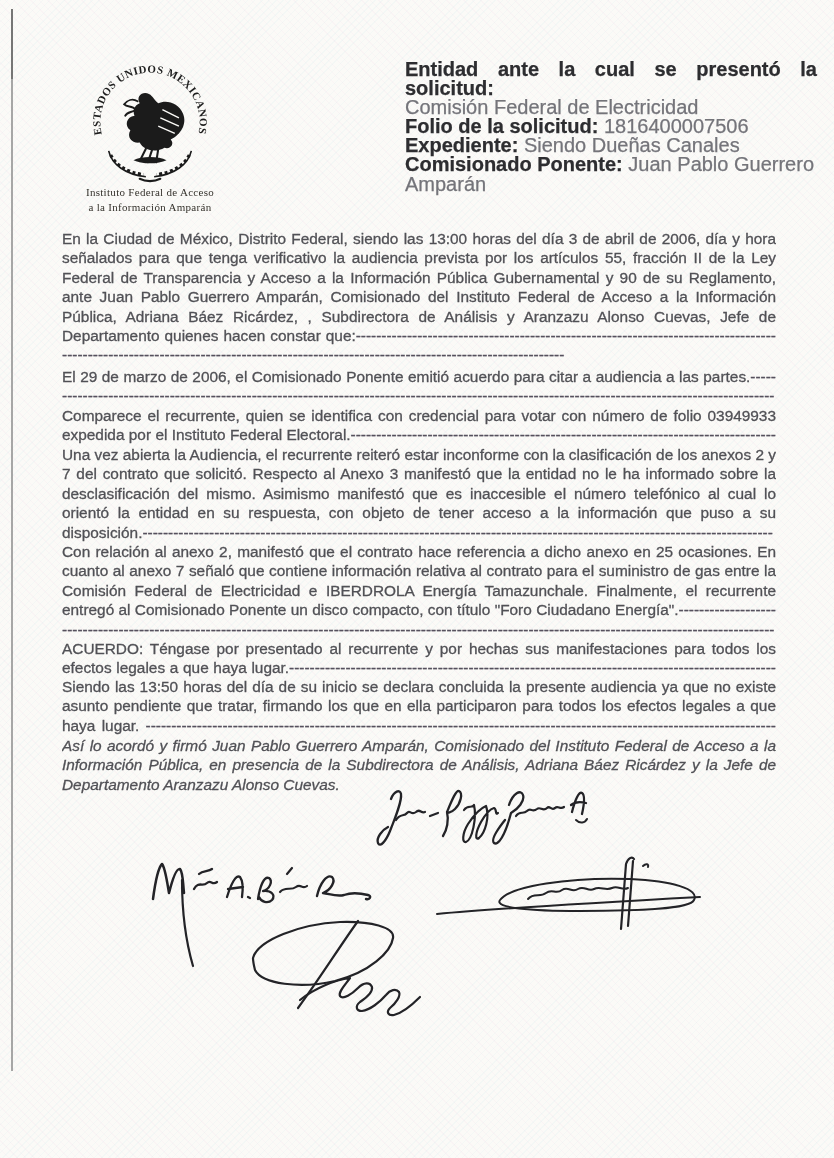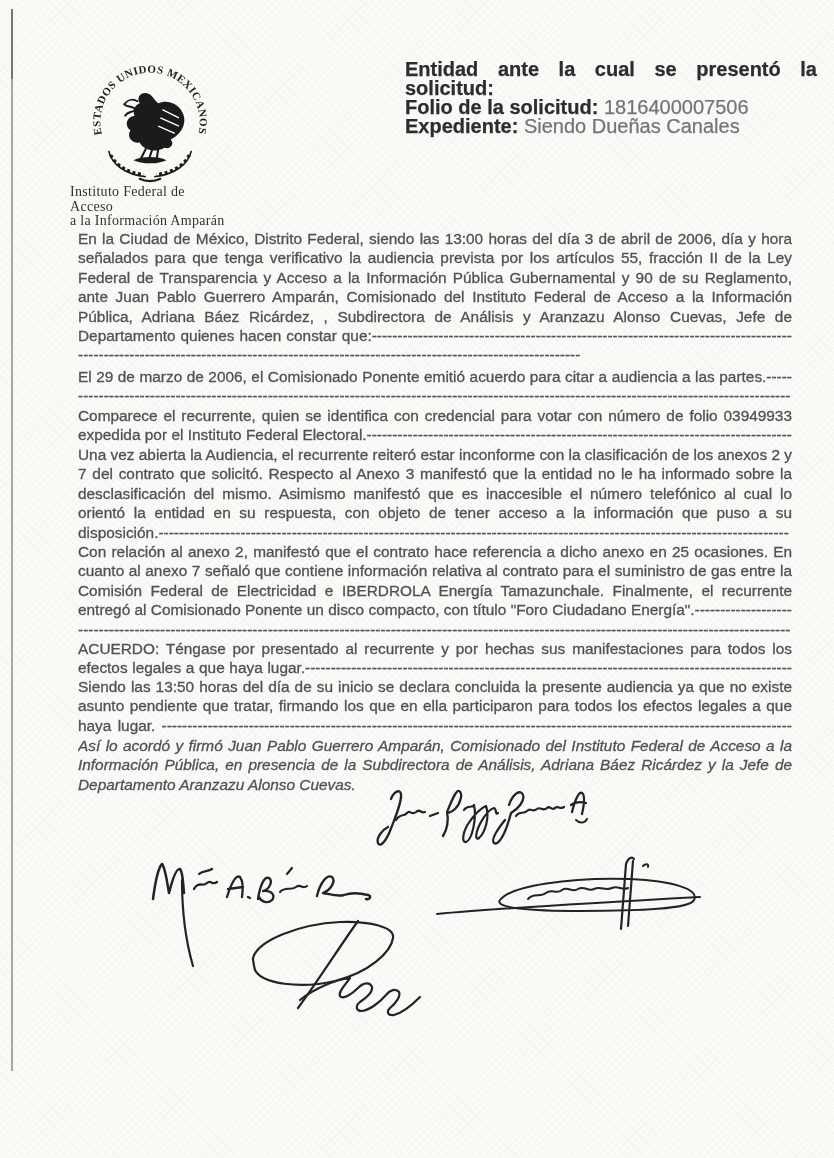--- a/index.html
+++ b/index.html
@@ -16,42 +16,42 @@
   }
   .scan-line{
     position:absolute;left:11px;top:9px;width:2px;height:1062px;
     background:linear-gradient(#4a4a4a 0 70px,#8b8b8b 70px);
     opacity:.75;
   }
   
   .seal-svg{position:absolute;left:88px;top:62px;width:124px;height:124px;}
   .seal-caption{
     position:absolute;left:70px;top:185px;width:160px;
+    text-align:center;
     font-family:"Liberation Serif","DejaVu Serif",serif;
-    font-size:14px;line-height:14.5px;color:#35322c;
+    font-size:11px;line-height:14.5px;color:#35322c;
     letter-spacing:.3px;
   }
   
   .header-block{
     position:absolute;left:377px;top:60px;width:412px;
     font-size:20px;line-height:19.1px;
     color:#74747a;
     margin-left:28px;
     -webkit-text-stroke:0.25px currentColor;
   }
   .header-block .lbl{font-weight:bold;color:#2d2d30;}
   .entity-label{font-weight:bold;color:#2d2d30;text-align:justify;text-align-last:justify;}
   
   .para{
     position:absolute;left:62px;width:714px;
     overflow:hidden;
     text-align:justify;
     font-size:15.4px;line-height:19.4px;
     color:#515156;
-    margin-left:16px;
     -webkit-text-stroke:0.3px currentColor;
   }
   .dashes{overflow-wrap:anywhere;word-break:break-all;color:#56515e;}
   .p1{top:229px;height:138px;}
   .p2{top:367px;height:39px;}
   .p3{top:406px;height:39px;}
   .p4{top:445px;height:97px;}
   .p5{top:542px;height:97px;}
   .p6{top:639px;height:39px;}
   .p7{top:677px;height:59px;}
@@ -85,22 +85,24 @@
       <path d="M50,113 C56,116 64,116 70,113" stroke="#1b1b1b" stroke-width="2" fill="none" stroke-linecap="round"></path>
     </g>
   </svg>
   <div class="seal-caption">
     <div>Instituto Federal de Acceso</div>
     <div>a la Información Amparán</div>
   </div>
 
   <div class="header-block">
     <div class="entity-label">Entidad ante la cual se presentó la solicitud:</div>
+    <div>Comisión Federal de Electricidad</div>
     <div><span class="lbl">Folio de la solicitud:</span> <span>1816400007506</span></div>
     <div><span class="lbl">Expediente:</span> <span>Siendo Dueñas Canales</span></div>
+    <div><span class="lbl">Comisionado Ponente:</span> <span>Juan Pablo Guerrero Amparán</span></div>
   </div>
 
   <div class="para p1"><span>En la Ciudad de México, Distrito Federal, siendo las 13:00 horas del día 3 de abril de 2006, día y hora señalados para que tenga verificativo la audiencia prevista por los artículos 55, fracción II de la Ley Federal de Transparencia y Acceso a la Información Pública Gubernamental y 90 de su Reglamento, ante Juan Pablo Guerrero Amparán, Comisionado del Instituto Federal de Acceso a la Información Pública, Adriana Báez Ricárdez, , Subdirectora de Análisis y Aranzazu Alonso Cuevas, Jefe de Departamento quienes hacen constar que:</span><span class="dashes">------------------------------------------------------------------------------------------------------------------------------------------------------------------------------------</span></div>
   <div class="para p2"><span>El 29 de marzo de 2006, el Comisionado Ponente emitió acuerdo para citar a audiencia a las partes.</span><span class="dashes">------------------------------------------------------------------------------------------------------------------------------------------------------------------------------------</span></div>
   <div class="para p3"><span>Comparece el recurrente, quien se identifica con credencial para votar con número de folio 03949933 expedida por el Instituto Federal Electoral.</span><span class="dashes">------------------------------------------------------------------------------------------------------------------------------------------------------------------------------------</span></div>
   <div class="para p4"><span>Una vez abierta la Audiencia, el recurrente reiteró estar inconforme con la clasificación de los anexos 2 y 7 del contrato que solicitó. Respecto al Anexo 3 manifestó que la entidad no le ha informado sobre la desclasificación del mismo. Asimismo manifestó que es inaccesible el número telefónico al cual lo orientó la entidad en su respuesta, con objeto de tener acceso a la información que puso a su disposición.</span><span class="dashes">------------------------------------------------------------------------------------------------------------------------------------------------------------------------------------</span></div>
   <div class="para p5"><span>Con relación al anexo 2, manifestó que el contrato hace referencia a dicho anexo en 25 ocasiones. En cuanto al anexo 7 señaló que contiene información relativa al contrato para el suministro de gas entre la Comisión Federal de Electricidad e IBERDROLA Energía Tamazunchale. Finalmente, el recurrente entregó al Comisionado Ponente un disco compacto, con título "Foro Ciudadano Energía".</span><span class="dashes">------------------------------------------------------------------------------------------------------------------------------------------------------------------------------------</span></div>
   <div class="para p6"><span>ACUERDO: Téngase por presentado al recurrente y por hechas sus manifestaciones para todos los efectos legales a que haya lugar.</span><span class="dashes">------------------------------------------------------------------------------------------------------------------------------------------------------------------------------------</span></div>
   <div class="para p7"><span>Siendo las 13:50 horas del día de su inicio se declara concluida la presente audiencia ya que no existe asunto pendiente que tratar, firmando los que en ella participaron para todos los efectos legales a que haya lugar. </span><span class="dashes">------------------------------------------------------------------------------------------------------------------------------------------------------------------------------------</span></div>
   <div class="para p8"><span>Así lo acordó y firmó Juan Pablo Guerrero Amparán, Comisionado del Instituto Federal de Acceso a la Información Pública, en presencia de la Subdirectora de Análisis, Adriana Báez Ricárdez y la Jefe de Departamento Aranzazu Alonso Cuevas.</span></div>

